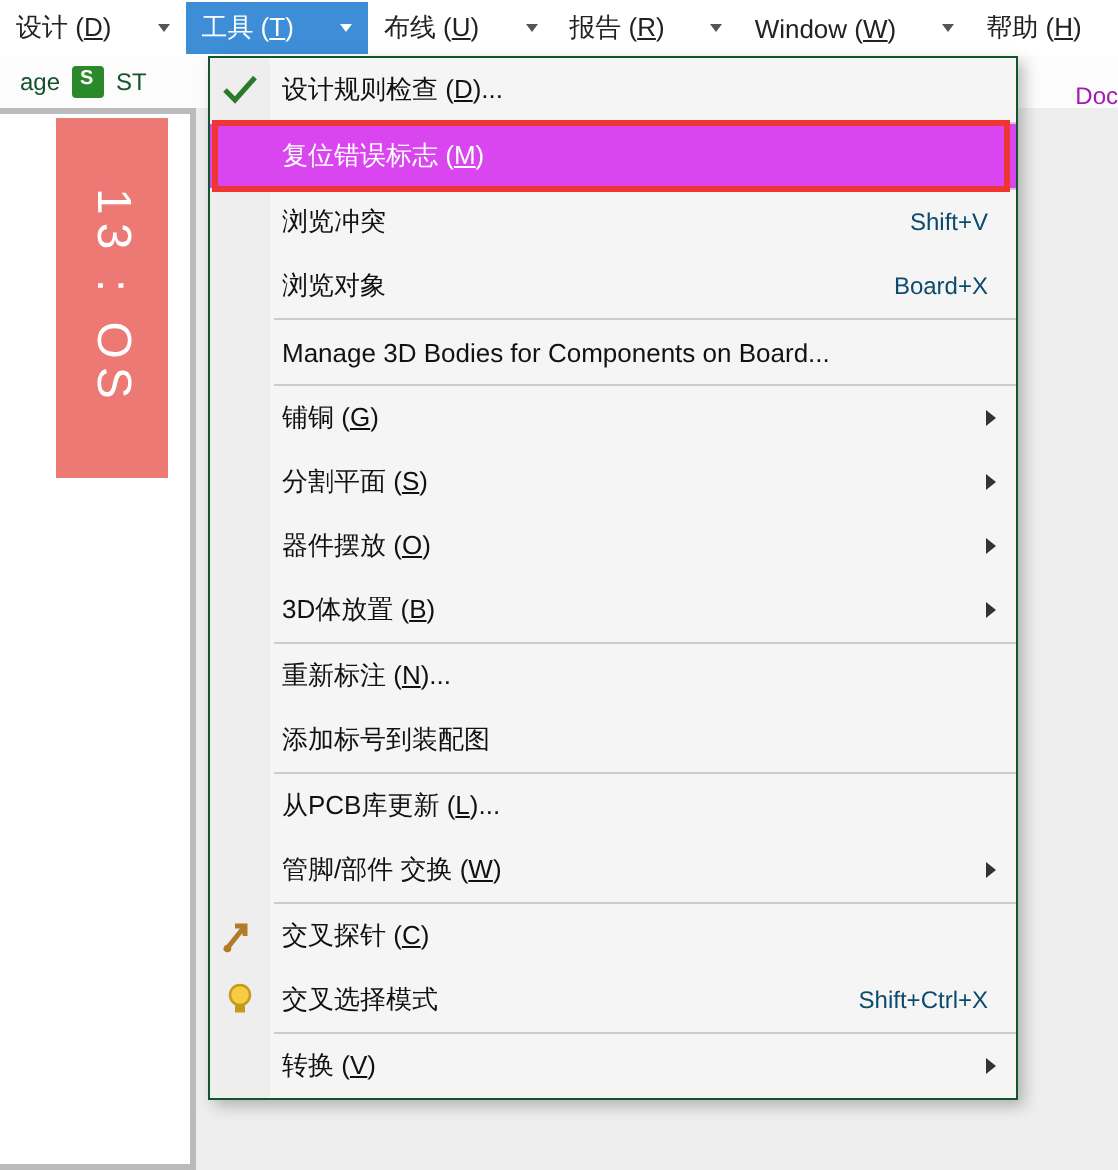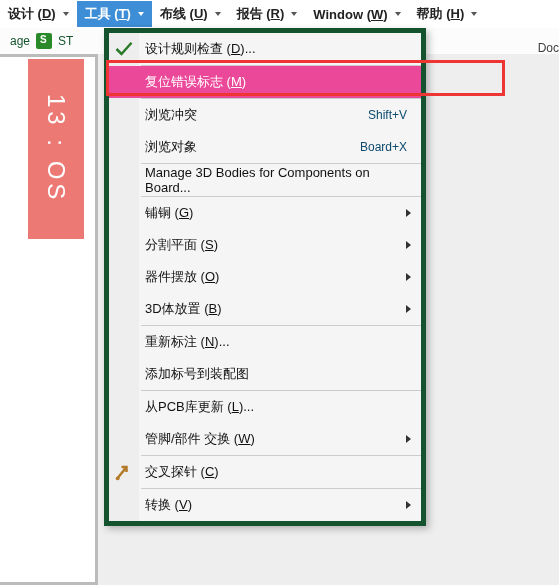--- a/index.html
+++ b/index.html
@@ -22,22 +22,21 @@
       background: #fff;
       font-size: 13px;
       color: #222;
       white-space: nowrap;
     }
     .menubar .menu-item {
       padding: 4px 8px;
       cursor: default;
       display: flex;
       align-items: center;
-      gap: 4px;
-      font-weight: bold;
+      gap: 20px;
     }
     .menubar .menu-item .u {
       text-decoration: underline;
     }
     .menubar .menu-item.active {
       background: #3d8ed6;
       color: #fff;
     }
     .caret {
       display: inline-block;
@@ -112,23 +111,23 @@
       align-items: center;
       justify-content: center;
       writing-mode: vertical-rl;
       text-orientation: mixed;
       letter-spacing: 4px;
     }
     .dropdown {
       position: absolute;
       top: 28px;
       left: 104px;
-      width: 322px;
+      width: 405px;
       background: #f5f5f5;
-      border: 5px solid #14532d;
+      border: 1px solid #14532d;
       box-shadow: 3px 3px 7px rgba(0,0,0,0.25);
       font-size: 13px;
       color: #111;
     }
     .dropdown .icon-col {
       position: absolute;
       top: 0;
       bottom: 0;
       left: 0;
       width: 30px;
@@ -155,21 +154,21 @@
       right: 10px;
       top: 50%;
       transform: translateY(-50%);
       width: 0;
       height: 0;
       border-top: 4px solid transparent;
       border-bottom: 4px solid transparent;
       border-left: 5px solid #333;
     }
     .drop-item.selected {
-      background: #ec4899;
+      background: #d946ef;
       color: #fff;
       align-items: center;
     }
     .drop-item .u {
       text-decoration: underline;
     }
     .drop-sep-group {
       border-top: 1px solid #ccc;
       margin-left: 32px;
     }
@@ -187,21 +186,21 @@
     .red-frame {
       position: absolute;
       border: 3px solid #ef3434;
       pointer-events: none;
     }
     .right-doc {
       position: absolute;
       top: 41px;
       right: 0;
       font-size: 12px;
-      color: #404040;
+      color: #a21caf;
     }
   </style>
 </head>
 <body>
 
 <div class="menubar">
   <span class="menu-item">
     <span><span>设计</span> (<span class="u">D</span>)</span>
     <span class="caret"></span>
   </span>
@@ -303,20 +302,30 @@
       <div class="drop-sep-group"></div>
       <div class="drop-item">
         <span class="icon-slot">
           <svg viewBox="0 0 16 16">
             <path d="M2 14 L10 4 M6 4 L10 4 L10 8" stroke="#b37a2a" stroke-width="2" fill="none"></path>
             <circle cx="3" cy="13" r="1.5" fill="#b37a2a"></circle>
           </svg>
         </span>
         <span class="label">交叉探针 (<span class="u">C</span>)</span>
       </div>
+      <div class="drop-item">
+        <span class="icon-slot">
+          <svg viewBox="0 0 16 16">
+            <circle cx="8" cy="6" r="4" fill="#f5cc44" stroke="#c89a1a"></circle>
+            <rect x="6" y="10" width="4" height="3" fill="#c89a1a"></rect>
+          </svg>
+        </span>
+        <span class="label">交叉选择模式</span>
+        <span class="shortcut">Shift+Ctrl+X</span>
+      </div>
       <div class="drop-sep-group"></div>
       <div class="drop-item">
         <span class="label">转换 (<span class="u">V</span>)</span>
         <span class="arrow-right"></span>
       </div>
     </div>
 </div>
 
 <div class="red-frame" style="top:60px; left:106px; width:399px; height:36px;"></div>
 

